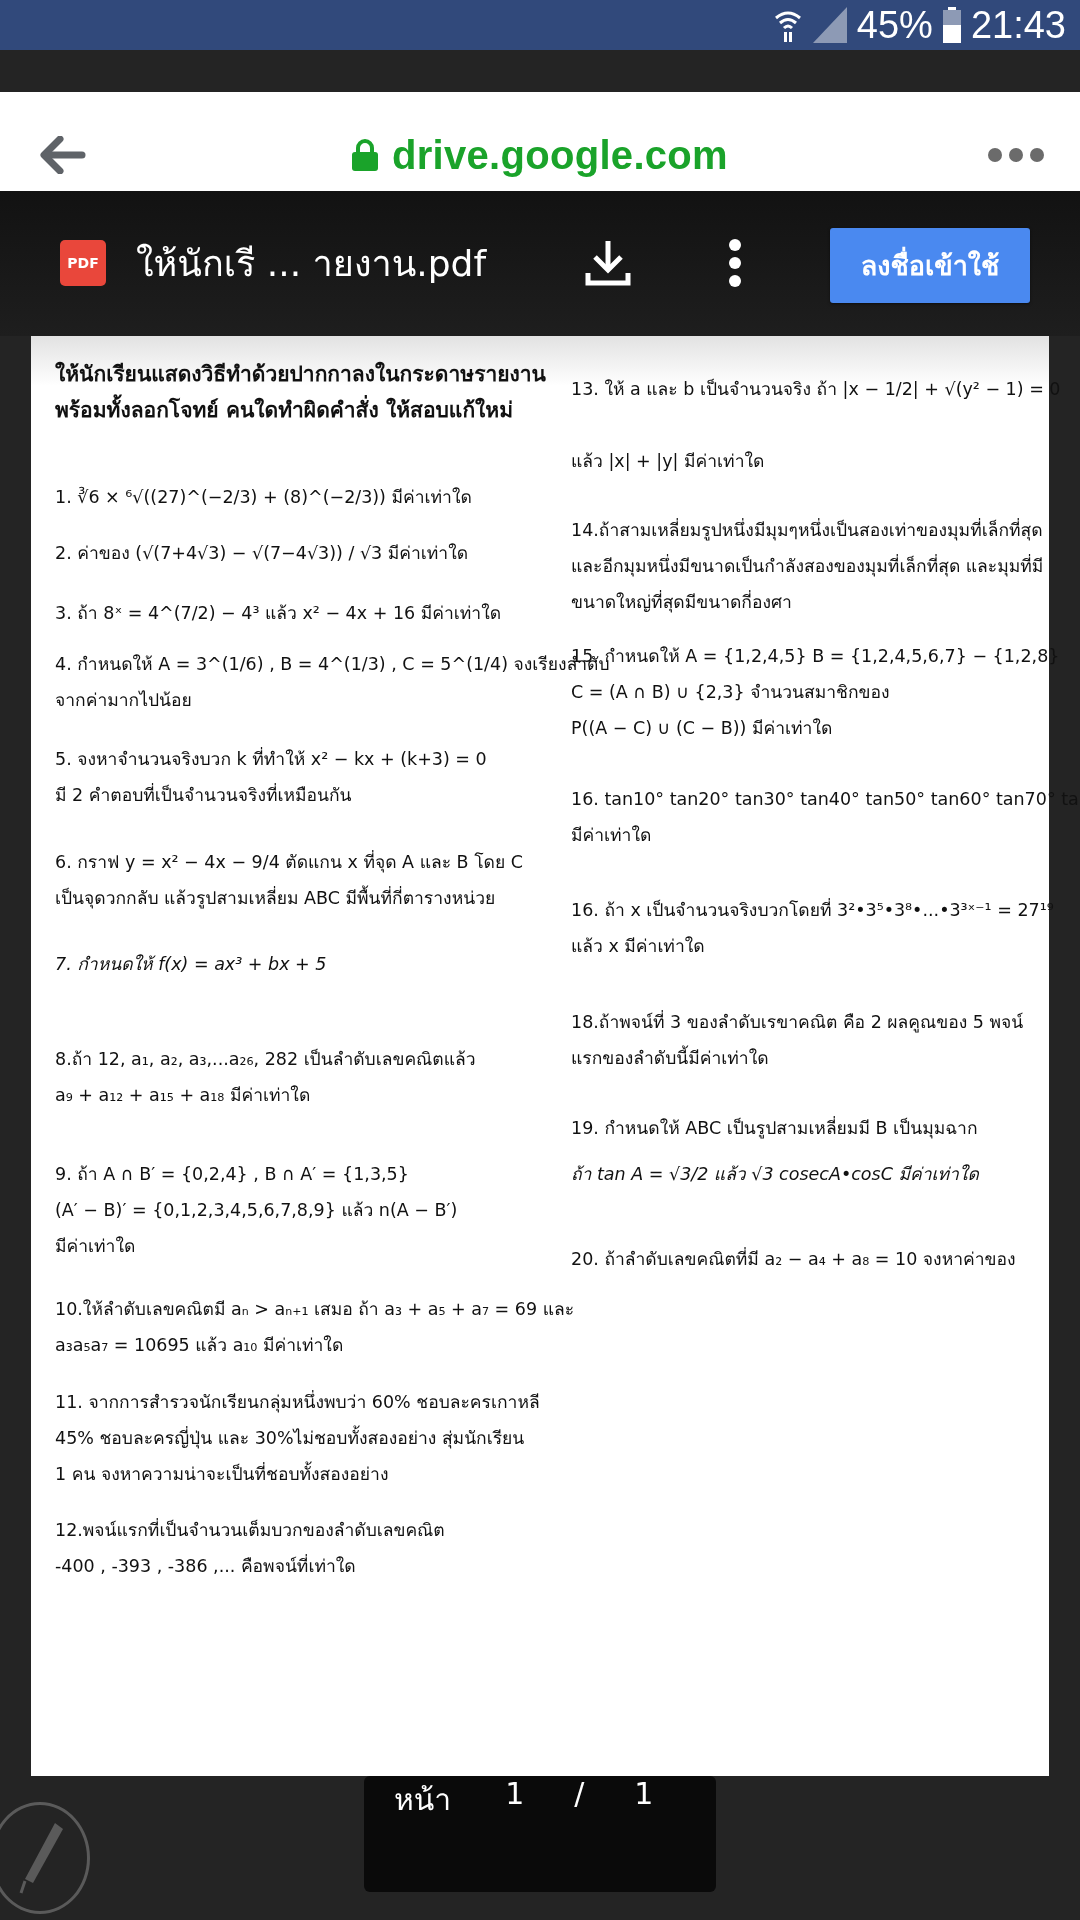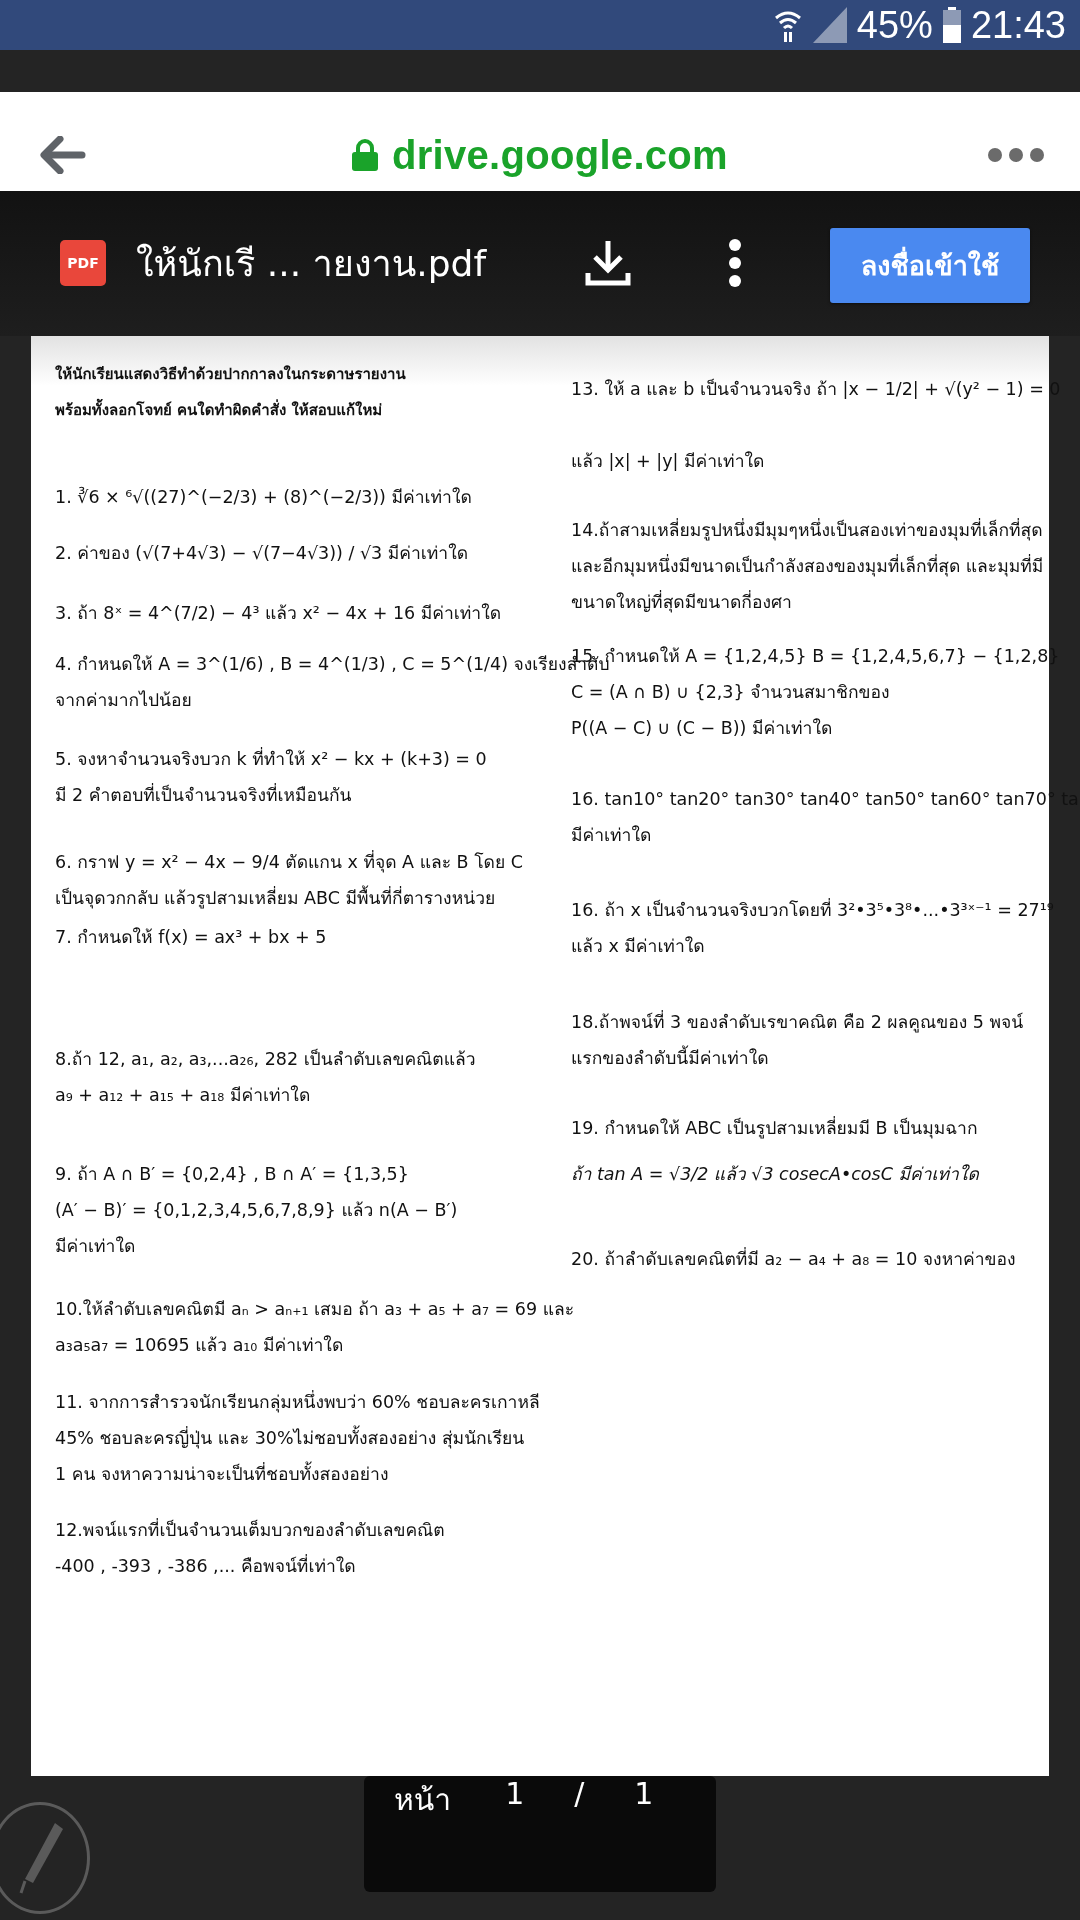--- a/index.html
+++ b/index.html
@@ -28,21 +28,21 @@
   .signin-btn { position: absolute; left: 830px; top: 37px; width: 200px; height: 75px; background: #4a89f0; border-radius: 3px; color: #fff; font-size: 27px; font-weight: bold; display: flex; align-items: center; justify-content: center; box-shadow: 0 1px 3px rgba(0,0,0,0.5); }
 
   
   .page { position: absolute; left: 31px; top: 336px; width: 1018px; height: 1440px; background: #fff; color: #111; }
   .page-topshade { position: absolute; left: 0; top: 0; width: 100%; height: 50px; background: linear-gradient(#e2e2e2, #fff); }
   .col { position: absolute; top: 0; }
   .col-left { left: 24px; width: 500px; }
   .col-right { left: 540px; width: 470px; }
   .blk { position: absolute; font-size: 17.5px; line-height: 36px; white-space: nowrap; }
   .blk .ln { display: block; }
-  .heading { font-weight: bold; font-size: 15px; line-height: 36px; }
+  .heading { font-weight: bold; font-size: 21px; line-height: 36px; }
 
   
   .pager { position: absolute; left: 364px; top: 1776px; width: 352px; height: 116px; background: #0a0a0a; border-radius: 6px; color: #fff; font-size: 30px; display: flex; align-items: flex-start; padding-left: 30px; }
   .pager .lbl { margin-right: 54px; }
   .pager .num { margin-right: 50px; }
   .pager .slash { margin-right: 50px; }
 
   .edit-fab { position: absolute; left: -10px; top: 1802px; width: 100px; height: 112px; border: 3px solid #5a5a5a; border-radius: 50%; }
 </style>
 </head>
@@ -135,21 +135,21 @@
       <span class="ln">จากค่ามากไปน้อย</span>
     </div>
     <div class="blk" style="top:405px;">
       <span class="ln">5. จงหาจำนวนจริงบวก k ที่ทำให้  x² − kx + (k+3) = 0</span>
       <span class="ln">มี 2 คำตอบที่เป็นจำนวนจริงที่เหมือนกัน</span>
     </div>
     <div class="blk" style="top:508px;">
       <span class="ln">6. กราฟ  y = x² − 4x − 9/4   ตัดแกน x ที่จุด A และ B  โดย C</span>
       <span class="ln">เป็นจุดวกกลับ  แล้วรูปสามเหลี่ยม ABC  มีพื้นที่กี่ตารางหน่วย</span>
     </div>
-    <div class="blk" style="top:583px;">
+    <div class="blk" style="top:610px;font-style:italic;">
       <span class="ln">7. กำหนดให้  f(x) = ax³ + bx + 5</span>
     </div>
     <div class="blk" style="top:705px;">
       <span class="ln">8.ถ้า 12, a₁, a₂, a₃,...a₂₆, 282  เป็นลำดับเลขคณิตแล้ว</span>
       <span class="ln"> a₉ + a₁₂ + a₁₅ + a₁₈  มีค่าเท่าใด</span>
     </div>
     <div class="blk" style="top:820px;">
       <span class="ln">9. ถ้า A ∩ B′ = {0,2,4}  , B ∩ A′ = {1,3,5}</span>
       <span class="ln">(A′ − B)′ = {0,1,2,3,4,5,6,7,8,9} แล้ว  n(A − B′)</span>
       <span class="ln">มีค่าเท่าใด</span>

